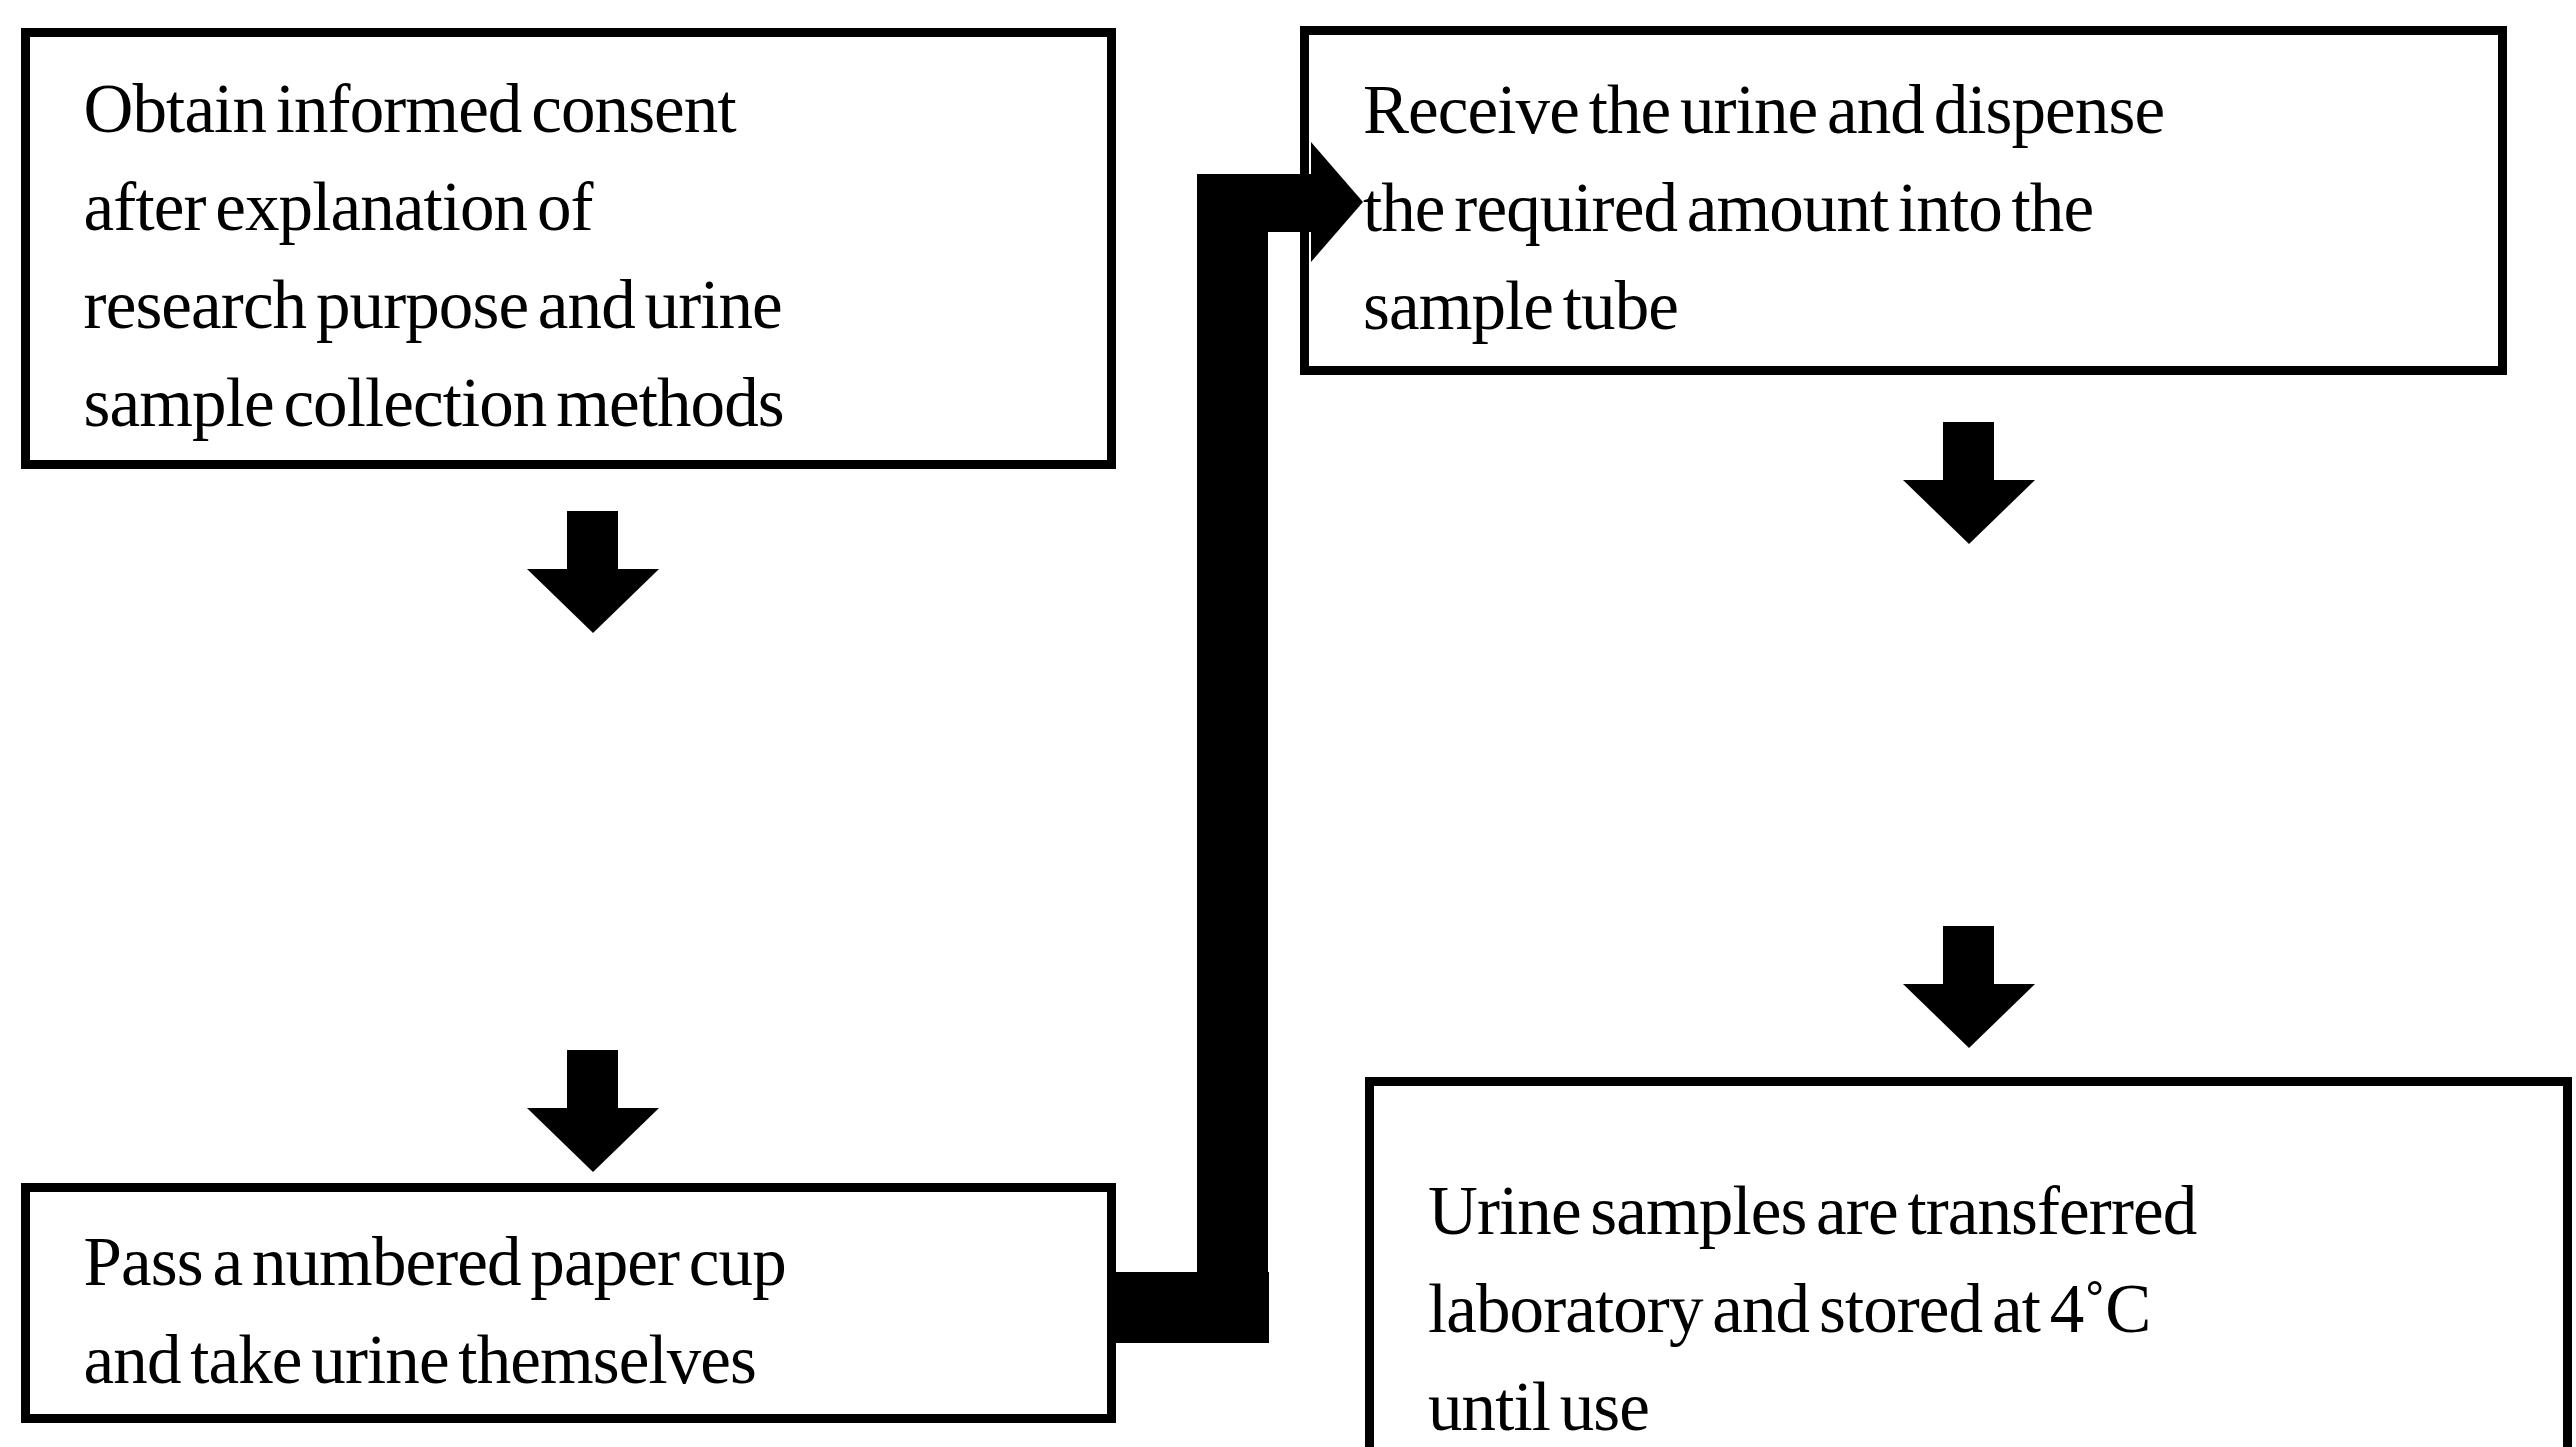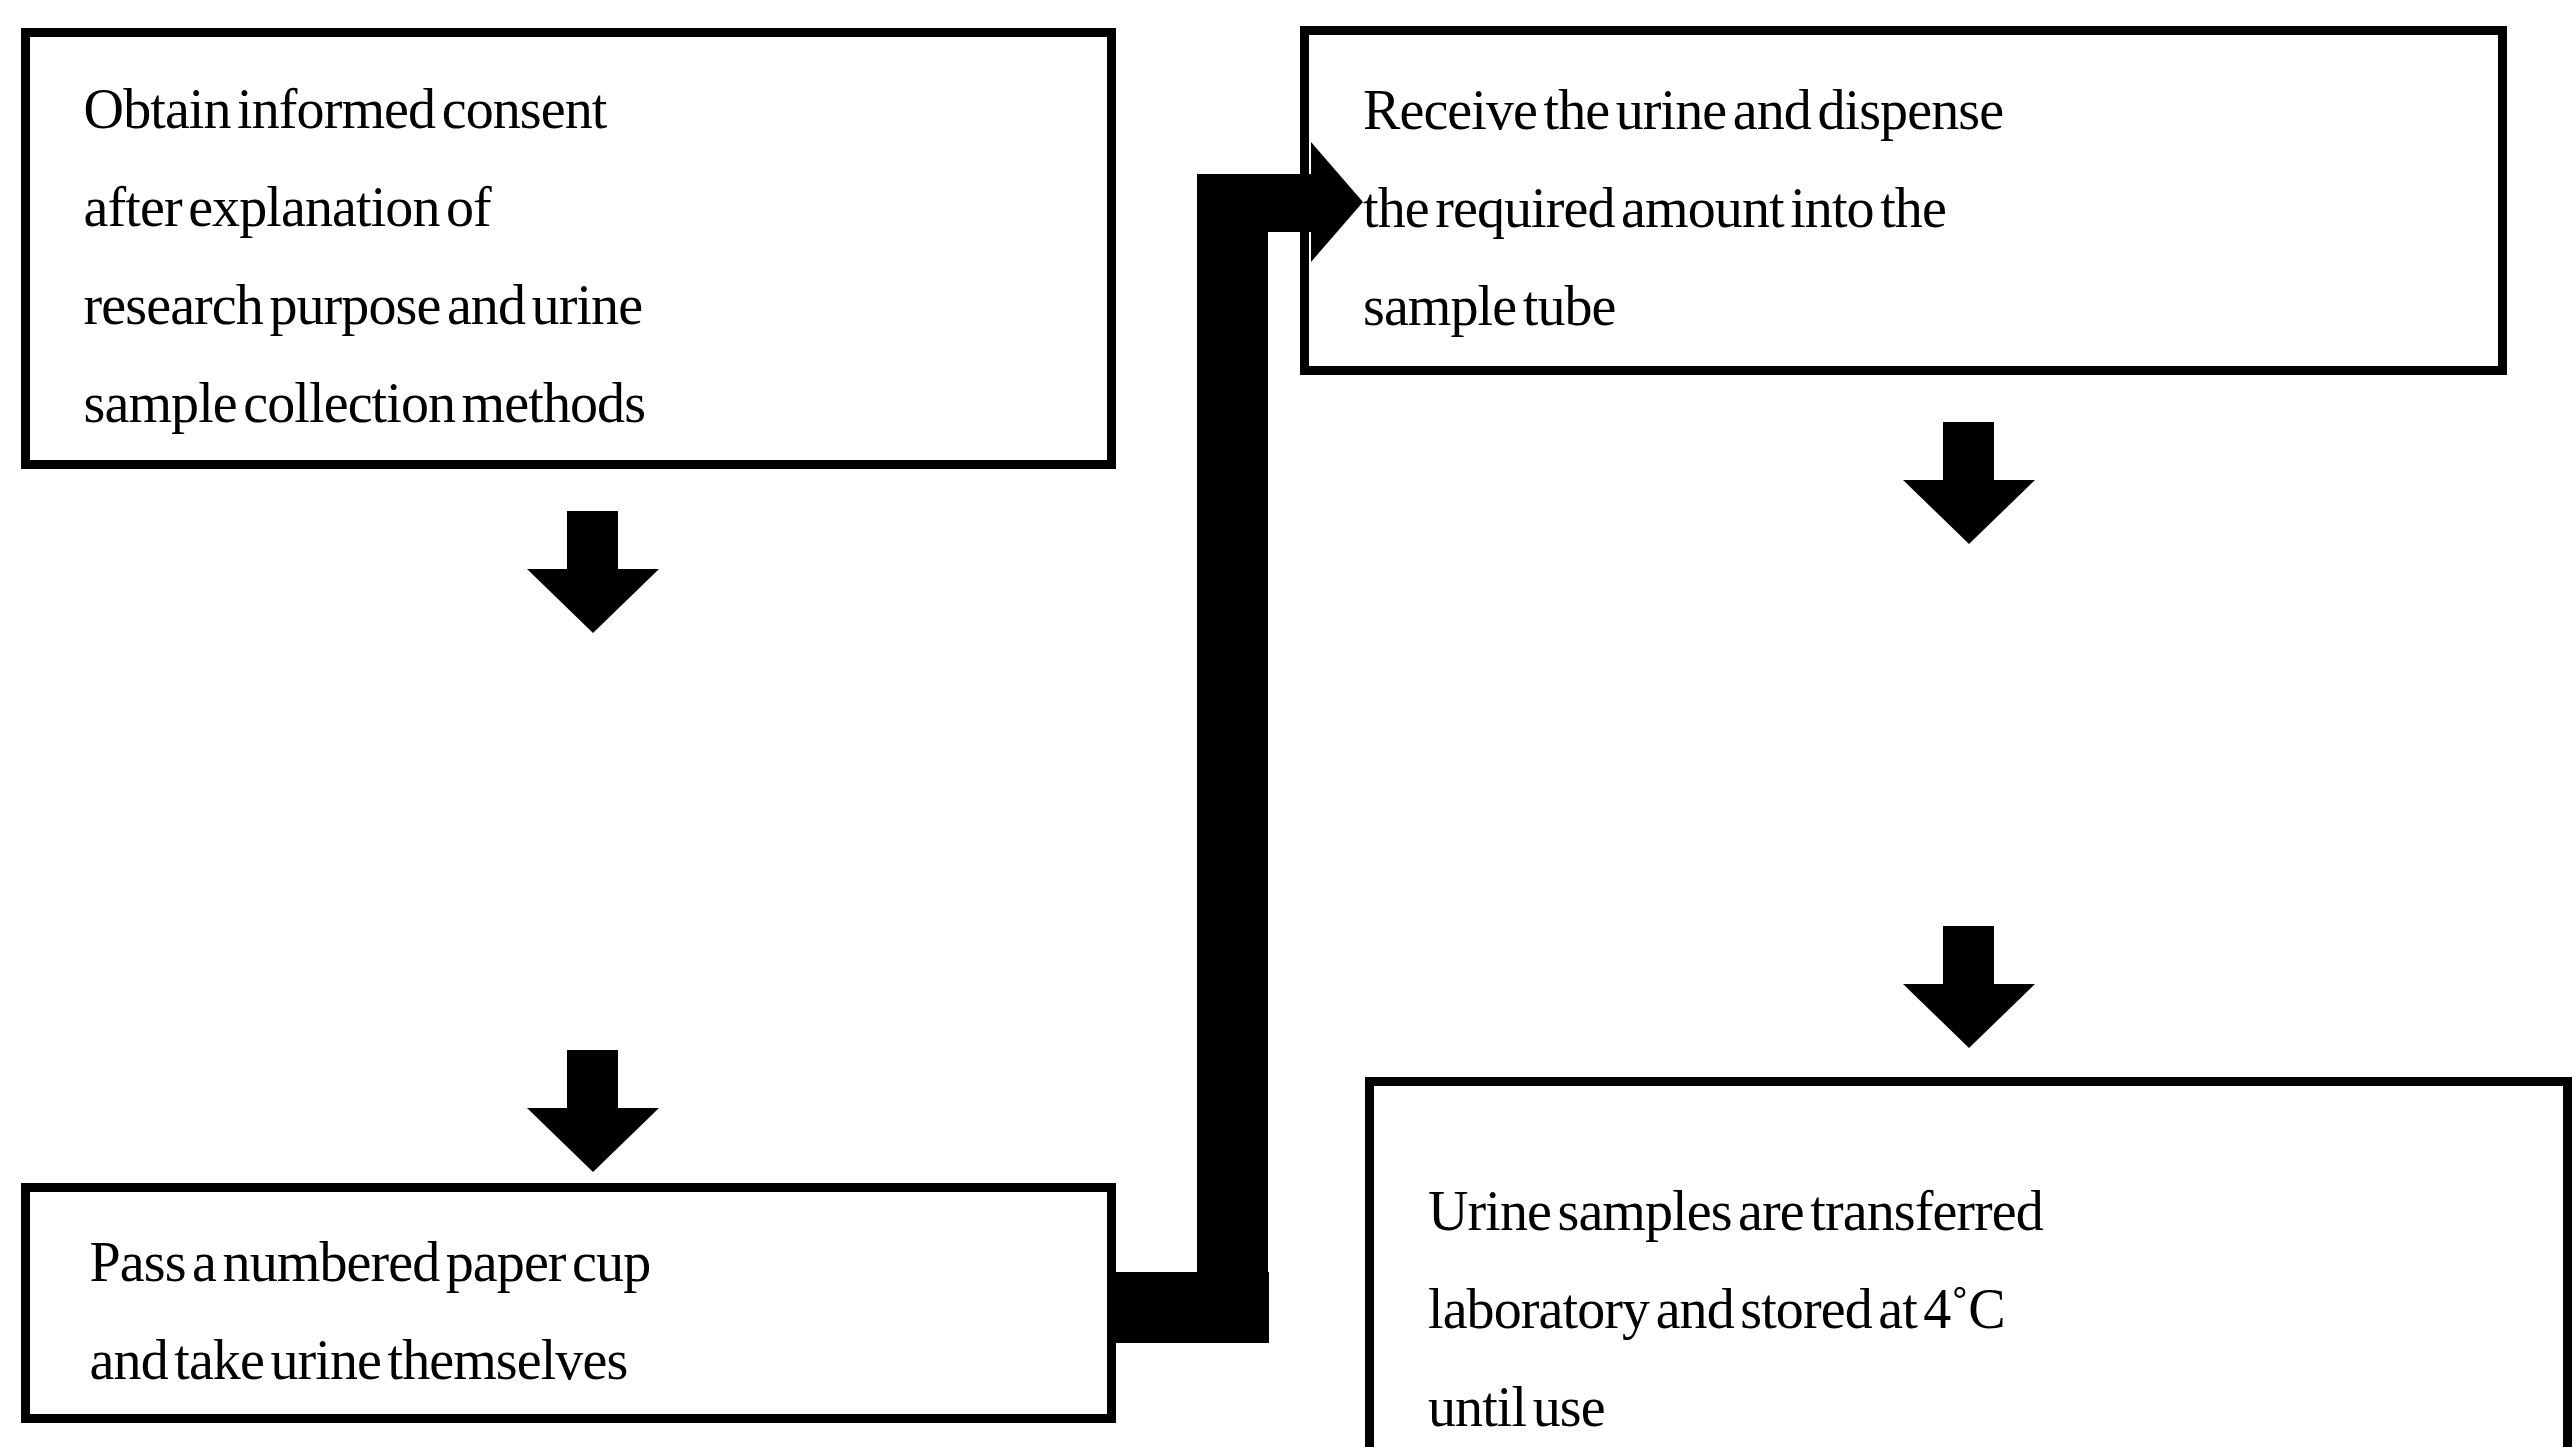--- a/index.html
+++ b/index.html
@@ -14,21 +14,21 @@
   }
   .box {
     position: absolute;
     box-sizing: border-box;
     border: 9.4px solid var(--ink, #000000);
     background: var(--paper, #ffffff);
     display: flex;
     align-items: center;
   }
   .box .txt {
-    font-size: 56px;
+    font-size: 69px;
     line-height: 98px;
     letter-spacing: -0.9px;
     word-spacing: -6.6px;
     padding-left: 54px;
     padding-right: 7.5px;
     white-space: nowrap;
     margin-top: 15px;
   }
   .down-arrow { position: absolute; width: 131px; height: 122px; }
   .down-arrow .shaft {
@@ -53,21 +53,21 @@
 </head>
 <body>
 
 <div class="stage">
 
   <div class="box" style="left:20.6px; top:28px; width:1095px; height:441px;">
     <div class="txt">Obtain informed consent<br>after explanation of<br>research purpose and urine<br>sample collection methods</div>
   </div>
 
 
-  <div class="box" style="left:20.6px; top:1183px; width:1095px; height:240px;padding-left:6px;">
+  <div class="box" style="left:20.6px; top:1183px; width:1095px; height:240px;">
     <div class="txt">Pass a numbered paper cup<br>and take urine themselves</div>
   </div>
 
   <div class="box" style="left:1300px; top:26px; width:1207px; height:349px;">
     <div class="txt">Receive the urine and dispense<br>the required amount into the<br>sample tube</div>
   </div>
 
 
   <div class="box" style="left:1365px; top:1077px; width:1207px; height:448px;">
     <div class="txt">Urine samples are transferred<br>laboratory and stored at 4˚C<br>until use</div>

